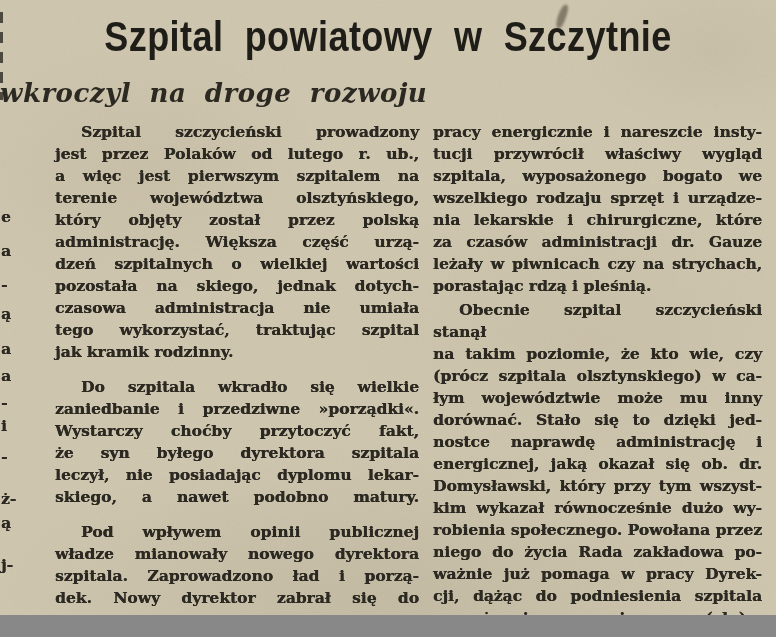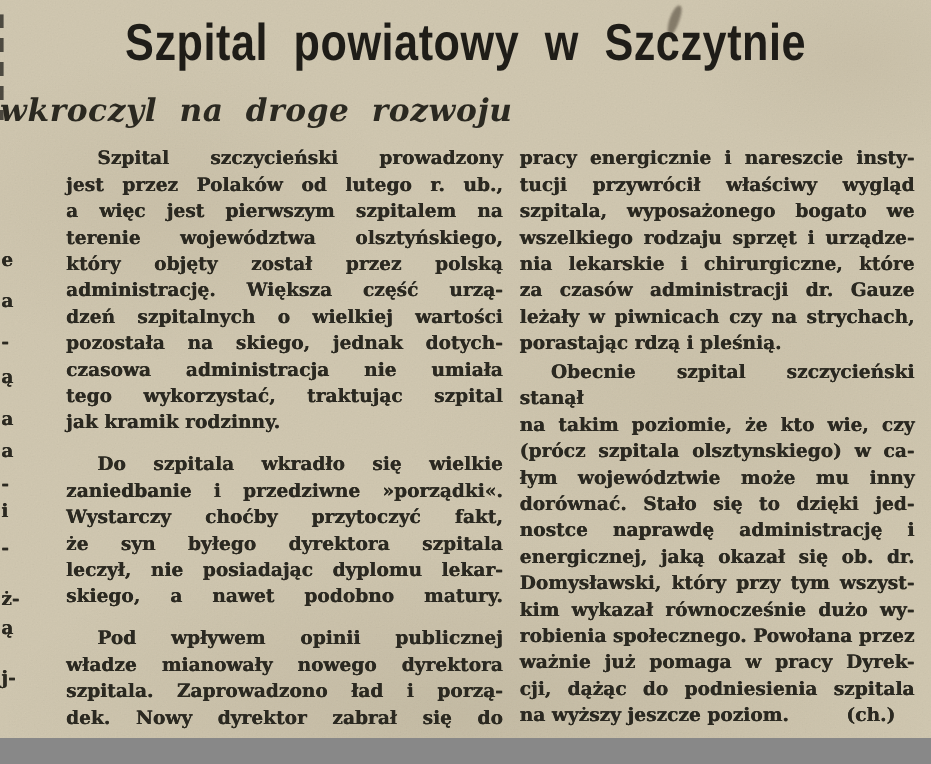--- a/index.html
+++ b/index.html
@@ -157,20 +157,21 @@
           <div class="line" data-name="text-line">Obecnie szpital szczycieński stanął</div>
           <div class="line" data-name="text-line">na takim poziomie, że kto wie, czy</div>
           <div class="line" data-name="text-line">(prócz szpitala olsztynskiego) w ca-</div>
           <div class="line" data-name="text-line">łym województwie może mu inny</div>
           <div class="line" data-name="text-line">dorównać. Stało się to dzięki jed-</div>
           <div class="line" data-name="text-line">nostce naprawdę administrację i</div>
           <div class="line" data-name="text-line">energicznej, jaką okazał się ob. dr.</div>
           <div class="line" data-name="text-line">Domysławski, który przy tym wszyst-</div>
           <div class="line" data-name="text-line">kim wykazał równocześnie dużo wy-</div>
           <div class="line" data-name="text-line">robienia społecznego. Powołana przez</div>
+          <div class="line" data-name="text-line">niego do życia Rada zakładowa po-</div>
           <div class="line" data-name="text-line">ważnie już pomaga w pracy Dyrek-</div>
           <div class="line" data-name="text-line">cji, dążąc do podniesienia szpitala</div>
           <div class="line sig-line" data-name="closing-line">
             <span data-name="closing-text">na wyższy jeszcze poziom.</span>
             <span data-name="author-signature">(ch.)</span>
           </div>
         </div>
       </div>
   </div>
 

